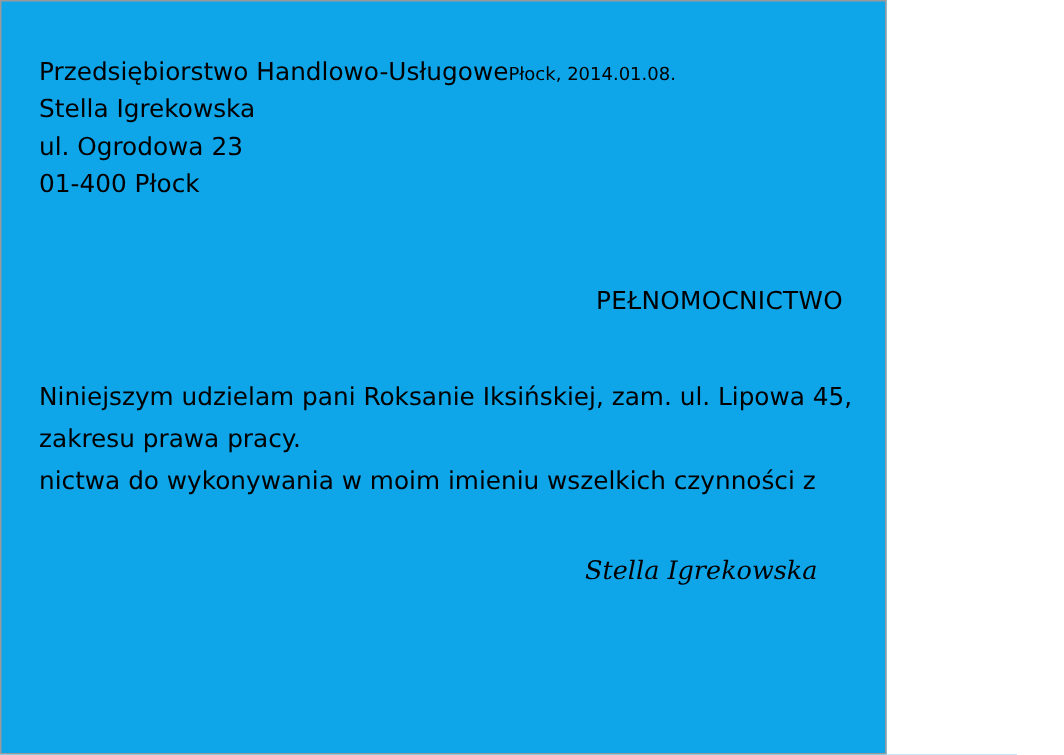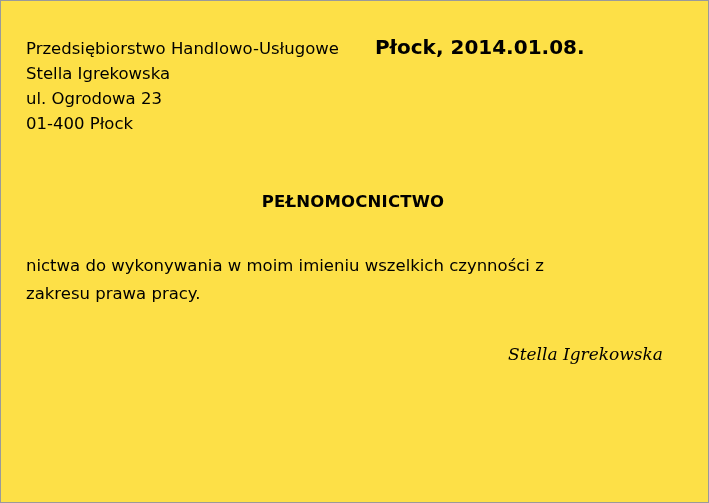--- a/index.html
+++ b/index.html
@@ -10,49 +10,47 @@
   body {
     width: 709px;
     height: 503px;
     font-family: "DejaVu Sans", sans-serif;
     color: #000000;
     overflow: hidden;
   }
   .document {
     position: relative;
     box-sizing: border-box;
-    width: 709px;
+    width: 591px;
     height: 503px;
     border: 1px solid #9a9a9a;
-    background: #fde047;
+    background: #0ea5e9;
     padding: 34px 28px 0 25px;
   }
   .header-row {
     display: flex;
     align-items: baseline;
   }
   .sender-block {
     font-size: 16.5px;
     line-height: 25px;
     white-space: nowrap;
   }
   .sender-line {
     display: block;
   }
   .place-date {
-    font-size: 20px;
+    font-size: 12px;
     line-height: 25px;
     white-space: nowrap;
-    margin-left: 36px;
-    font-weight: bold;
   }
   .title {
-    text-align: center;
+    text-align: right;
     font-size: 16.5px;
-    font-weight: bold;
+    font-weight: normal;
     letter-spacing: 0.2px;
     margin-top: 56px;
   }
   .body-text {
     margin-top: 41px;
     font-size: 16.5px;
     line-height: 28px;
   }
   .body-line {
     display: block;
@@ -78,19 +76,20 @@
       <span class="sender-line">Stella Igrekowska</span>
       <span class="sender-line">ul. Ogrodowa 23</span>
       <span class="sender-line">01-400 Płock</span>
     </div>
     <div class="place-date">Płock, 2014.01.08.</div>
   </div>
 
   <div class="title">PEŁNOMOCNICTWO</div>
 
   <div class="body-text">
+    <span class="body-line">Niniejszym udzielam pani Roksanie Iksińskiej, zam. ul. Lipowa 45,</span>
+    <span class="body-line">zakresu prawa pracy.</span>
     <span class="body-line">nictwa do wykonywania w moim imieniu wszelkich czynności z</span>
-    <span class="body-line">zakresu prawa pracy.</span>
   </div>
 
   <div class="signature">Stella Igrekowska</div>
 
 </div>
 
 </body></html>

